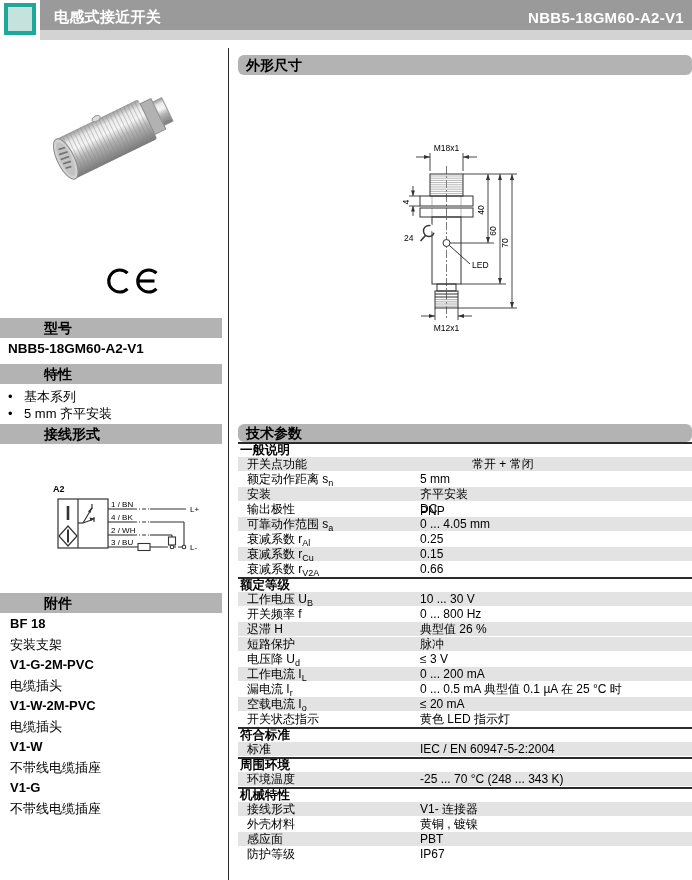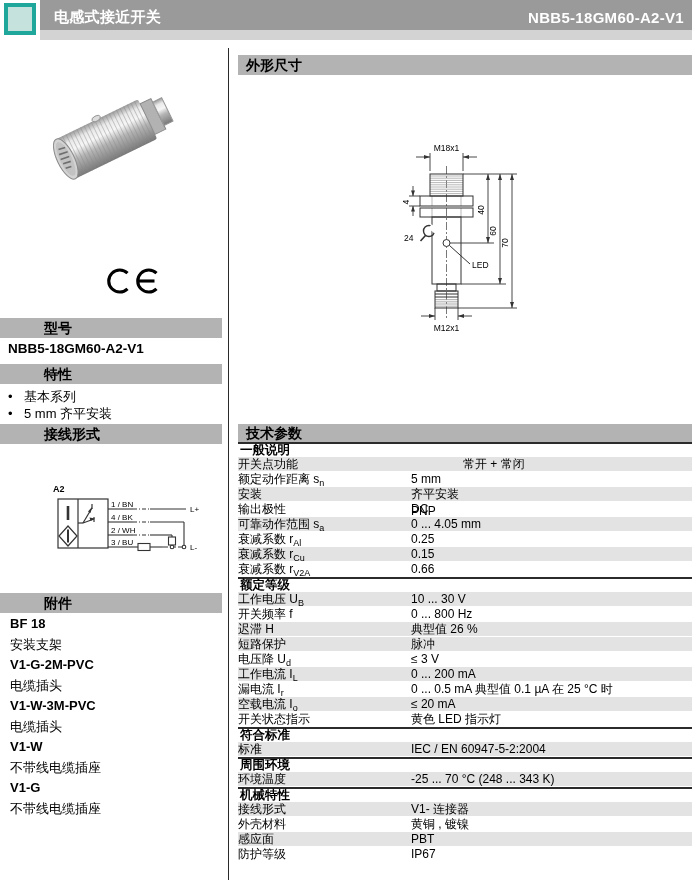--- a/index.html
+++ b/index.html
@@ -12,42 +12,42 @@
   .hdr-title,.hdr-model{color:#fff;font-weight:bold;font-size:15px;letter-spacing:.3px;}
   .hdr-strip{position:absolute;left:40px;top:30px;right:0;height:10px;background:#d3d3d3;}
   .logo-sq{position:absolute;left:4px;top:3px;width:24px;height:24px;
            border:4px solid #1ea79a;background:#c5e2dd;}
   
   .vdiv{position:absolute;left:228px;top:48px;width:1px;height:832px;background:#2a2a2a;}
   
   .bar{position:absolute;background:#b3b3b3;font-weight:bold;font-size:14px;color:#000;
        height:20px;line-height:20px;padding-left:8px;box-sizing:border-box;}
   .bar.left{left:0;width:222px;padding-left:44px;}
-  .bar.right{left:238px;right:0;}
+  .bar.right{left:238px;right:0;border-radius:6px;}
   
   .model-code{position:absolute;left:8px;top:341px;font-weight:bold;font-size:13.5px;}
   .features{position:absolute;left:8px;top:388px;font-size:13px;}
   .feat{height:17px;line-height:17px;display:flex;}
   .feat .bullet{width:16px;text-align:left;}
   .acc-list{position:absolute;left:10px;top:616px;font-size:13px;width:210px;}
   .acc-code{font-weight:bold;line-height:16px;margin-bottom:5px;}
   .acc-desc{line-height:16px;margin-bottom:4px;}
   
   .photo{position:absolute;left:45px;top:72px;}
   .ce{position:absolute;left:106px;top:266px;}
   .wiring{position:absolute;left:38px;top:476px;}
   .dimsvg{position:absolute;left:380px;top:140px;}
   svg text{font-family:"Liberation Sans",sans-serif;}
   
   .tech-table{position:absolute;left:238px;right:0;top:442px;}
   .t-gh{font-weight:bold;font-size:12.5px;height:15px;line-height:12px;
         border-top:2px solid #2b2b2b;box-sizing:border-box;padding-left:2px;}
   .t-row{display:flex;height:15px;line-height:15px;font-size:12px;box-sizing:border-box;}
   .t-row.odd{background:#e3e3e3;border-bottom:1px solid #fff;}
-  .t-label{width:173px;padding-left:0;flex:none;box-sizing:border-box;white-space:nowrap;}
+  .t-label{width:173px;padding-left:0;flex:none;box-sizing:border-box;white-space:nowrap;margin-left:9px;}
   .t-label sub{font-size:9px;}
   .t-val{flex:1;display:flex;white-space:nowrap;}
   .t-val .v1{min-width:52px;display:inline-block;margin-top:47px;}
 </style>
 </head>
 <body>
 
 <div id="page">
 
   <div class="hdr-bar">
@@ -167,21 +167,21 @@
   </svg>
 
   <div class="bar left" style="top:593px">
     <span>附件</span>
   </div>
   <div class="acc-list" id="acc-list">
       <div class="acc-code">BF 18</div>
       <div class="acc-desc">安装支架</div>
       <div class="acc-code">V1-G-2M-PVC</div>
       <div class="acc-desc">电缆插头</div>
-      <div class="acc-code">V1-W-3M-PVC</div>
+      <div class="acc-code">V1-W-2M-PVC</div>
       <div class="acc-desc">电缆插头</div>
       <div class="acc-code">V1-W</div>
       <div class="acc-desc">不带线电缆插座</div>
       <div class="acc-code">V1-G</div>
       <div class="acc-desc">不带线电缆插座</div>
     </div>
 
   <div class="bar right" style="top:55px">
     <span>外形尺寸</span>
   </div>

